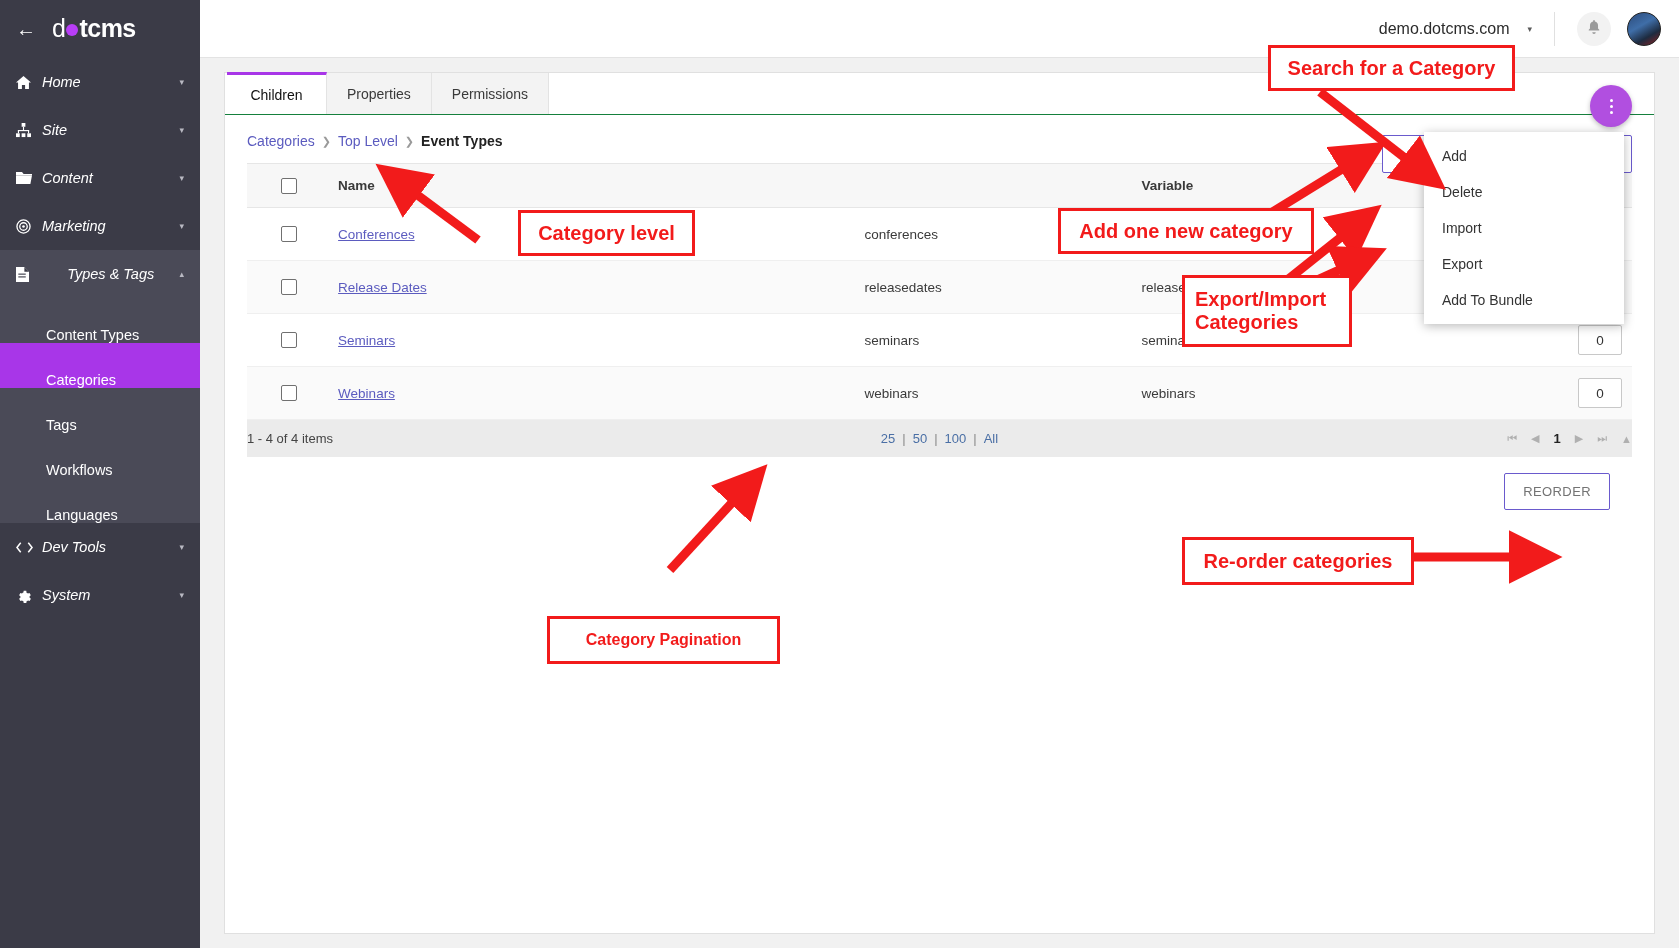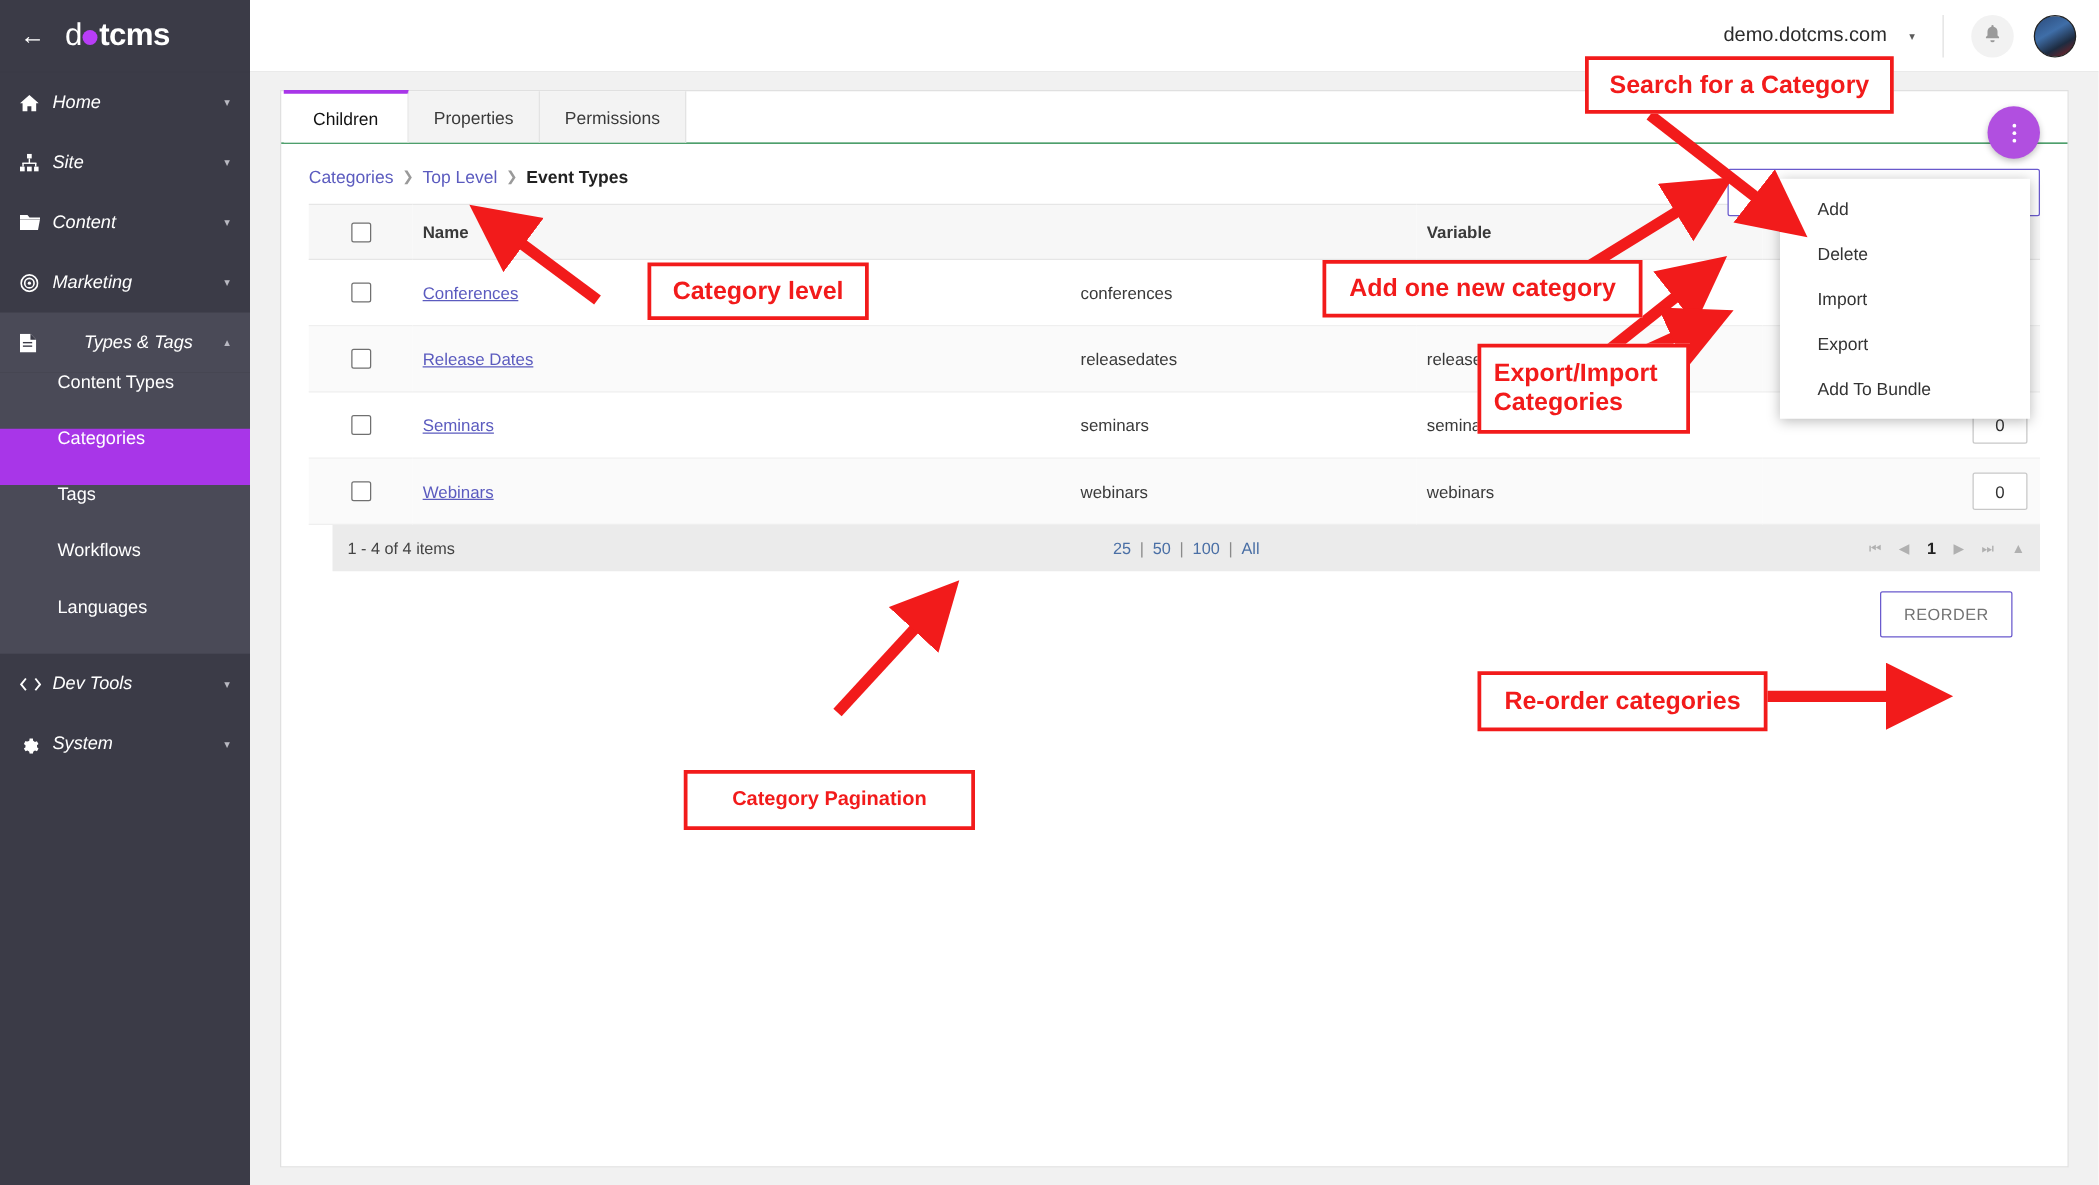--- a/index.html
+++ b/index.html
@@ -52,21 +52,21 @@
     width: 26px; display: inline-flex; align-items: center;
     justify-content: flex-start; font-size: 14px; color: #fff;
   }
   .nav-item .lbl { flex: 1; font-style: italic; }
   .nav-item .caret {
     font-size: 9px; color: #b9b9c2; margin-left: auto;
   }
   .nav-item.expanded { background: #4a4a57; text-align: center; }
   .sub-list { background: #4a4a57; }
   .sub-item {
-    height: 45px; display: flex; align-items: flex-start;
+    height: 45px; display: flex; align-items: flex-end;
     padding-left: 46px; font-size: 14.5px;
     cursor: pointer; color: #ffffff;
   }
   .sub-item.active { background: #a836e8; }
 
   
   .topbar {
     position: absolute; left: 200px; top: 0;
     width: 1479px; height: 58px;
     background: #ffffff;
@@ -199,21 +199,21 @@
     color: #333; font-family: "Liberation Sans", sans-serif;
     background: #fff; outline: none;
   }
   .sort-cell { text-align: right; padding-right: 10px !important; }
 
   
   .pagination {
     background: #ebebeb; height: 37px;
     display: flex; align-items: center;
     font-size: 13px; color: #444;
-    padding: 0 12px; position: relative; margin-left: 19px;
+    padding: 0 0; position: relative;
   }
   .pag-count { flex: 0 0 auto; }
   .pag-sizes {
     position: absolute; left: 50%; transform: translateX(-50%);
     display: flex; align-items: center; gap: 7px;
     color: #4a6fa5;
   }
   .pag-sizes a { color: #4a6fa5; cursor: pointer; text-decoration: none; }
   .pag-sizes .sep { color: #8a8a8a; }
   .pag-nav {
@@ -231,23 +231,23 @@
   .reorder-btn {
     border: 1px solid #6a5acd; background: #fff;
     color: #737373; font-size: 13px; letter-spacing: .4px;
     padding: 10px 18px; cursor: pointer; border-radius: 2px;
     font-family: "Liberation Sans", sans-serif;
   }
 
   
   .menu {
     position: absolute; z-index: 8;
-    left: 1424px; top: 143px; width: 200px;
+    left: 1424px; top: 132px; width: 200px;
     background: #fff; box-shadow: 0 2px 10px rgba(0,0,0,.28);
-    padding: 6px 12px;
+    padding: 6px 0;
   }
   .menu-item {
     height: 36px; display: flex; align-items: center;
     padding: 0 18px; font-size: 14px; color: #333; cursor: pointer;
   }
 
   
   .anno {
     position: absolute; z-index: 20;
     border: 3px solid #f21b1b; background: #fff;

